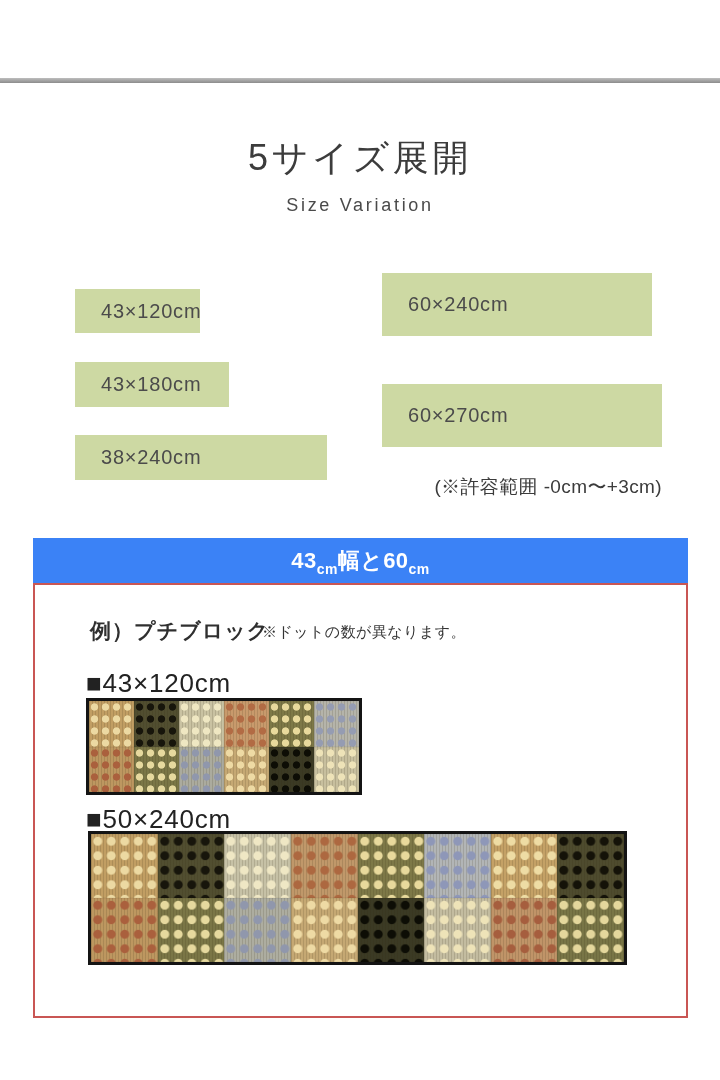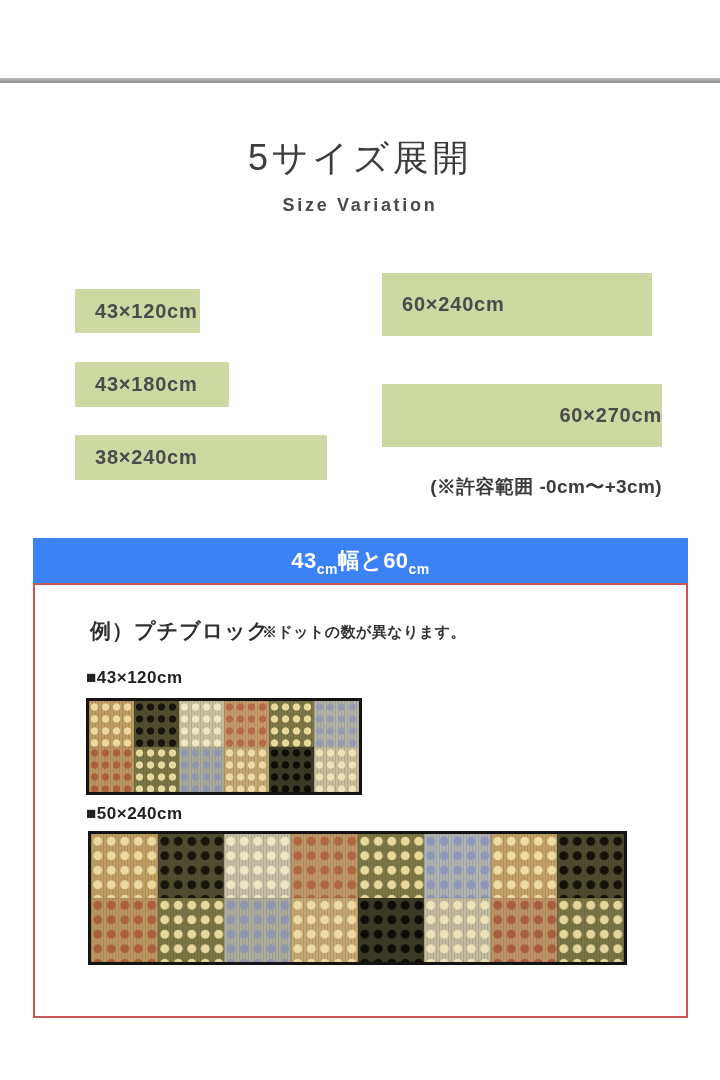--- a/index.html
+++ b/index.html
@@ -1,44 +1,44 @@
 <!DOCTYPE html>
 <html><head>
 <meta charset="utf-8">
 <style>
   html,body{margin:0;padding:0;background:#ffffff;}
   body{width:720px;height:1080px;position:relative;font-family:"Liberation Sans",sans-serif;overflow:hidden;}
-  .abs{position:absolute;font-weight:bold;}
+  .abs{position:absolute;}
 
   
   .divider{left:0;top:78px;width:720px;height:5px;background:linear-gradient(#bdbdbd,#8c8c8c);}
 
   
   .title{left:0;top:134px;width:720px;text-align:center;font-size:36px;letter-spacing:0.10em;color:#3c3c3c;font-weight:500;}
   .subtitle{left:0;top:195px;width:720px;text-align:center;font-size:18px;letter-spacing:0.15em;color:#4a4a4a;}
 
   
-  .size-box{background:#cdd9a3;color:#4b4b4b;font-size:20px;letter-spacing:0.04em;display:flex;align-items:center;padding-left:20px;box-sizing:border-box;}
+  .size-box{background:#cdd9a3;color:#4b4b4b;font-size:20px;letter-spacing:0.04em;display:flex;align-items:center;padding-left:26px;box-sizing:border-box;}
   .sb1{left:75px;top:289px;width:125px;height:44px;}
   .sb2{left:75px;top:362px;width:154px;height:45px;}
   .sb3{left:75px;top:435px;width:252px;height:45px;}
   .sb4{left:382px;top:273px;width:270px;height:63px;}
-  .sb5{left:382px;top:384px;width:280px;height:63px;justify-content:flex-end;}
+  .sb5{left:382px;top:384px;width:280px;height:63px;}
 
   .tolerance{top:474px;right:58px;font-size:19px;color:#3b3b3b;letter-spacing:0.02em;margin-left:44px;}
 
   
   .banner{left:33px;top:538px;width:655px;height:45px;background:#3b82f6;color:#ffffff;display:flex;align-items:center;justify-content:center;font-weight:bold;font-size:22px;letter-spacing:0.02em;}
   .banner .small-unit{font-size:14px;font-weight:bold;align-self:flex-end;padding-bottom:6px;margin-top:8px;}
   .red-box{left:33px;top:583px;width:655px;height:435px;border:2px solid #c95654;box-sizing:border-box;background:#ffffff;}
 
   .example-heading{left:90px;top:617px;font-size:21px;font-weight:bold;color:#2f2f2f;letter-spacing:0.05em;}
   .example-note{left:262px;top:623px;font-size:15px;color:#333333;letter-spacing:0.03em;}
 
-  .rug-label{font-size:17px;color:#222222;letter-spacing:0.03em;}
+  .rug-label{font-size:26px;color:#222222;letter-spacing:0.03em;}
   .rl1{left:86px;top:668px;}
   .rl2{left:86px;top:804px;}
 
   .rug{border:3px solid #141414;background:#141414;box-sizing:border-box;display:grid;}
   .rug1{left:86px;top:698px;width:276px;height:97px;}
   .rug2{left:88px;top:831px;width:539px;height:134px;}
 </style>
 </head>
 <body>
 

